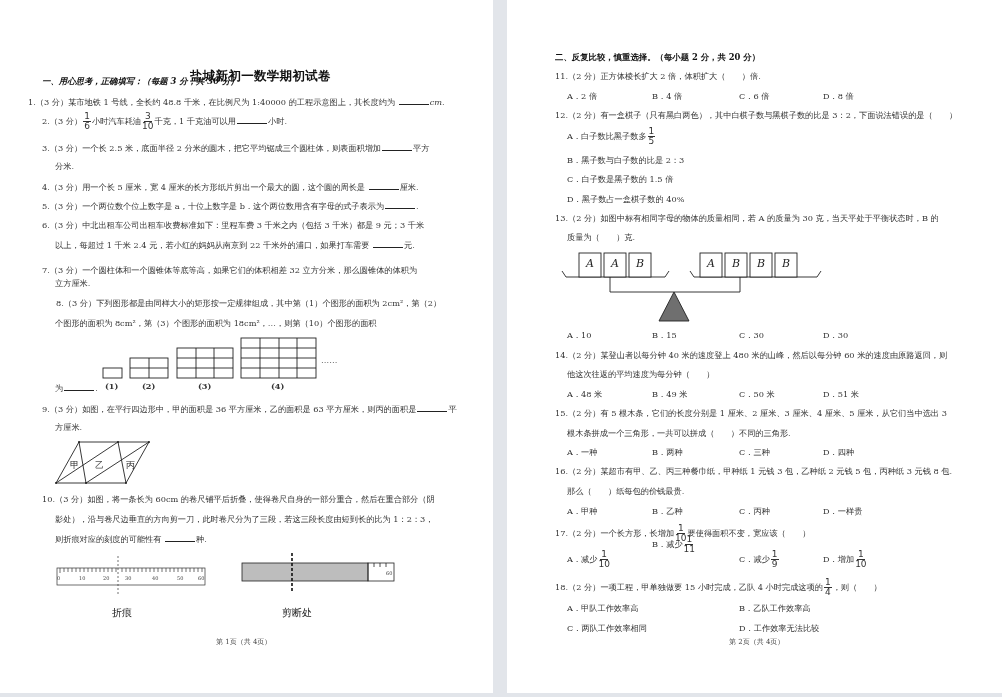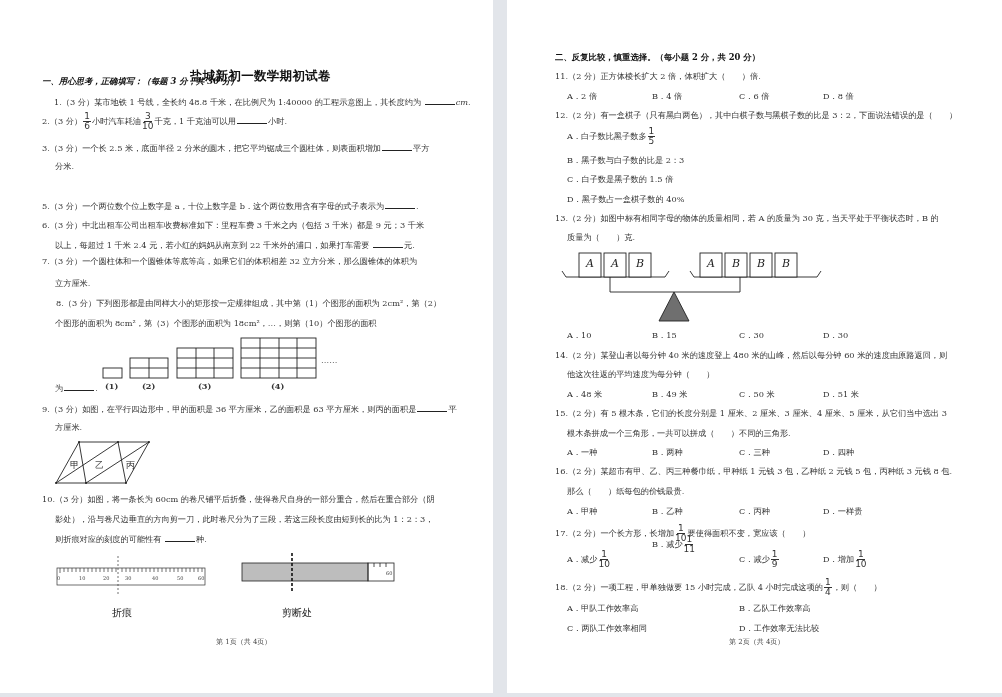--- a/index.html
+++ b/index.html
@@ -29,52 +29,56 @@
   .lbl { font-family: "DejaVu Serif", serif; }
 </style>
 </head>
 <body>
 
 <div class="page" id="page1">
 
   <div class="abs title" style="left:174px; top:68px;margin-left:16px;">盐城新初一数学期初试卷</div>
   <div class="abs sec" style="left:42px; top:76px;font-style:italic;">一、用心思考，正确填写：（每题 3 分，共 30 分）</div>
 
-  <div class="abs txt" style="left:54px; top:96px;">
+  <div class="abs txt" style="left:28px; top:96px;">
     <span>1.（3 分）某市地铁 1 号线，全长约 48.8 千米，在比例尺为 1:40000 的工程示意图上，其长度约为</span>
     <span class="blank" style="width:30px;"></span><span class="it">cm.</span>
   </div>
 
   <div class="abs txt" style="left:42px; top:112px;">
     <span>2.（3 分）</span><span class="frac">
         <span class="num">1</span>
         <span>6</span>
       </span><span>小时汽车耗油</span><span class="frac">
         <span class="num">3</span>
         <span>10</span>
       </span><span>千克，1 千克油可以用</span><span class="blank"></span><span>小时.</span>
   </div>
 
   <div class="abs txt" style="left:42px; top:142px;">
     <span>3.（3 分）一个长 2.5 米，底面半径 2 分米的圆木，把它平均锯成三个圆柱体，则表面积增加</span><span class="blank"></span><span>平方</span>
   </div>
   <div class="abs txt" style="left:55px; top:161px;">分米.</div>
 
+  <div class="abs txt" style="left:42px; top:181px;">
+    <span>4.（3 分）用一个长 5 厘米，宽 4 厘米的长方形纸片剪出一个最大的圆，这个圆的周长是</span>
+    <span class="blank"></span><span>厘米.</span>
+  </div>
 
   <div class="abs txt" style="left:42px; top:200px;">
     <span>5.（3 分）一个两位数个位上数字是 a，十位上数字是 b．这个两位数用含有字母的式子表示为</span><span class="blank"></span><span>.</span>
   </div>
 
   <div class="abs txt" style="left:42px; top:220px;">6.（3 分）中北出租车公司出租车收费标准如下：里程车费 3 千米之内（包括 3 千米）都是 9 元；3 千米</div>
   <div class="abs txt" style="left:55px; top:239px;">
     <span>以上，每超过 1 千米 2.4 元，若小红的妈妈从南京到 22 千米外的浦口，如果打车需要</span>
     <span class="blank"></span><span>元.</span>
   </div>
 
-  <div class="abs txt" style="left:42px; top:256px;">7.（3 分）一个圆柱体和一个圆锥体等底等高，如果它们的体积相差 32 立方分米，那么圆锥体的体积为</div>
+  <div class="abs txt" style="left:42px; top:265px;">7.（3 分）一个圆柱体和一个圆锥体等底等高，如果它们的体积相差 32 立方分米，那么圆锥体的体积为</div>
   <div class="abs txt" style="left:55px; top:278px;">立方厘米.</div>
 
   <div class="abs txt" style="left:42px; top:298px;margin-left:14px;">8.（3 分）下列图形都是由同样大小的矩形按一定规律组成，其中第（1）个图形的面积为 2cm²，第（2）</div>
   <div class="abs txt" style="left:55px; top:318px;">个图形的面积为 8cm²，第（3）个图形的面积为 18cm²，…，则第（10）个图形的面积</div>
   <div class="abs txt" style="left:55px; top:382px;">
     <span>为</span><span class="blank"></span><span>.</span>
   </div>
 
   <svg style="left:0; top:0;" width="493" height="693">
     <g stroke="#222" stroke-width="0.9" fill="none">

